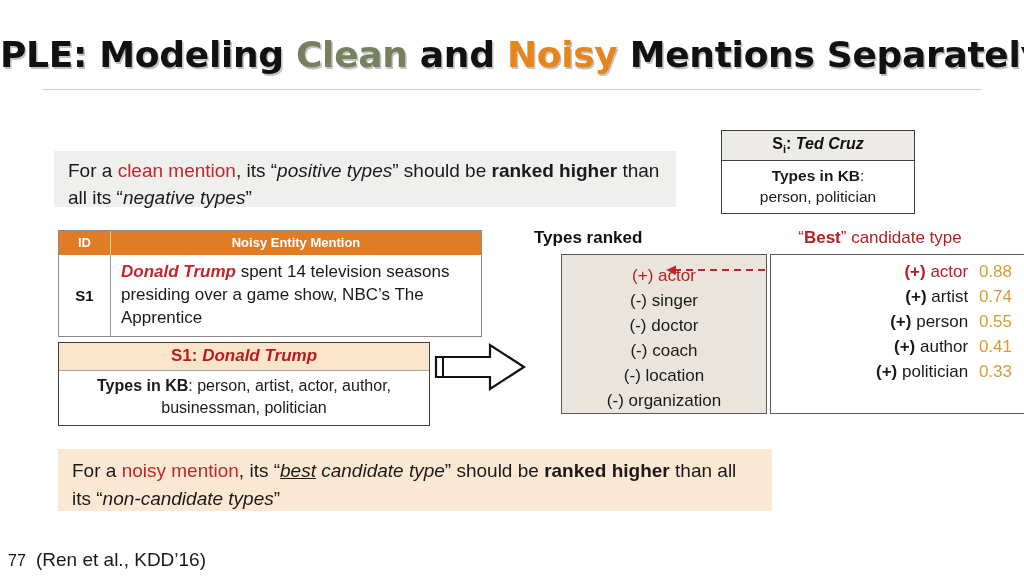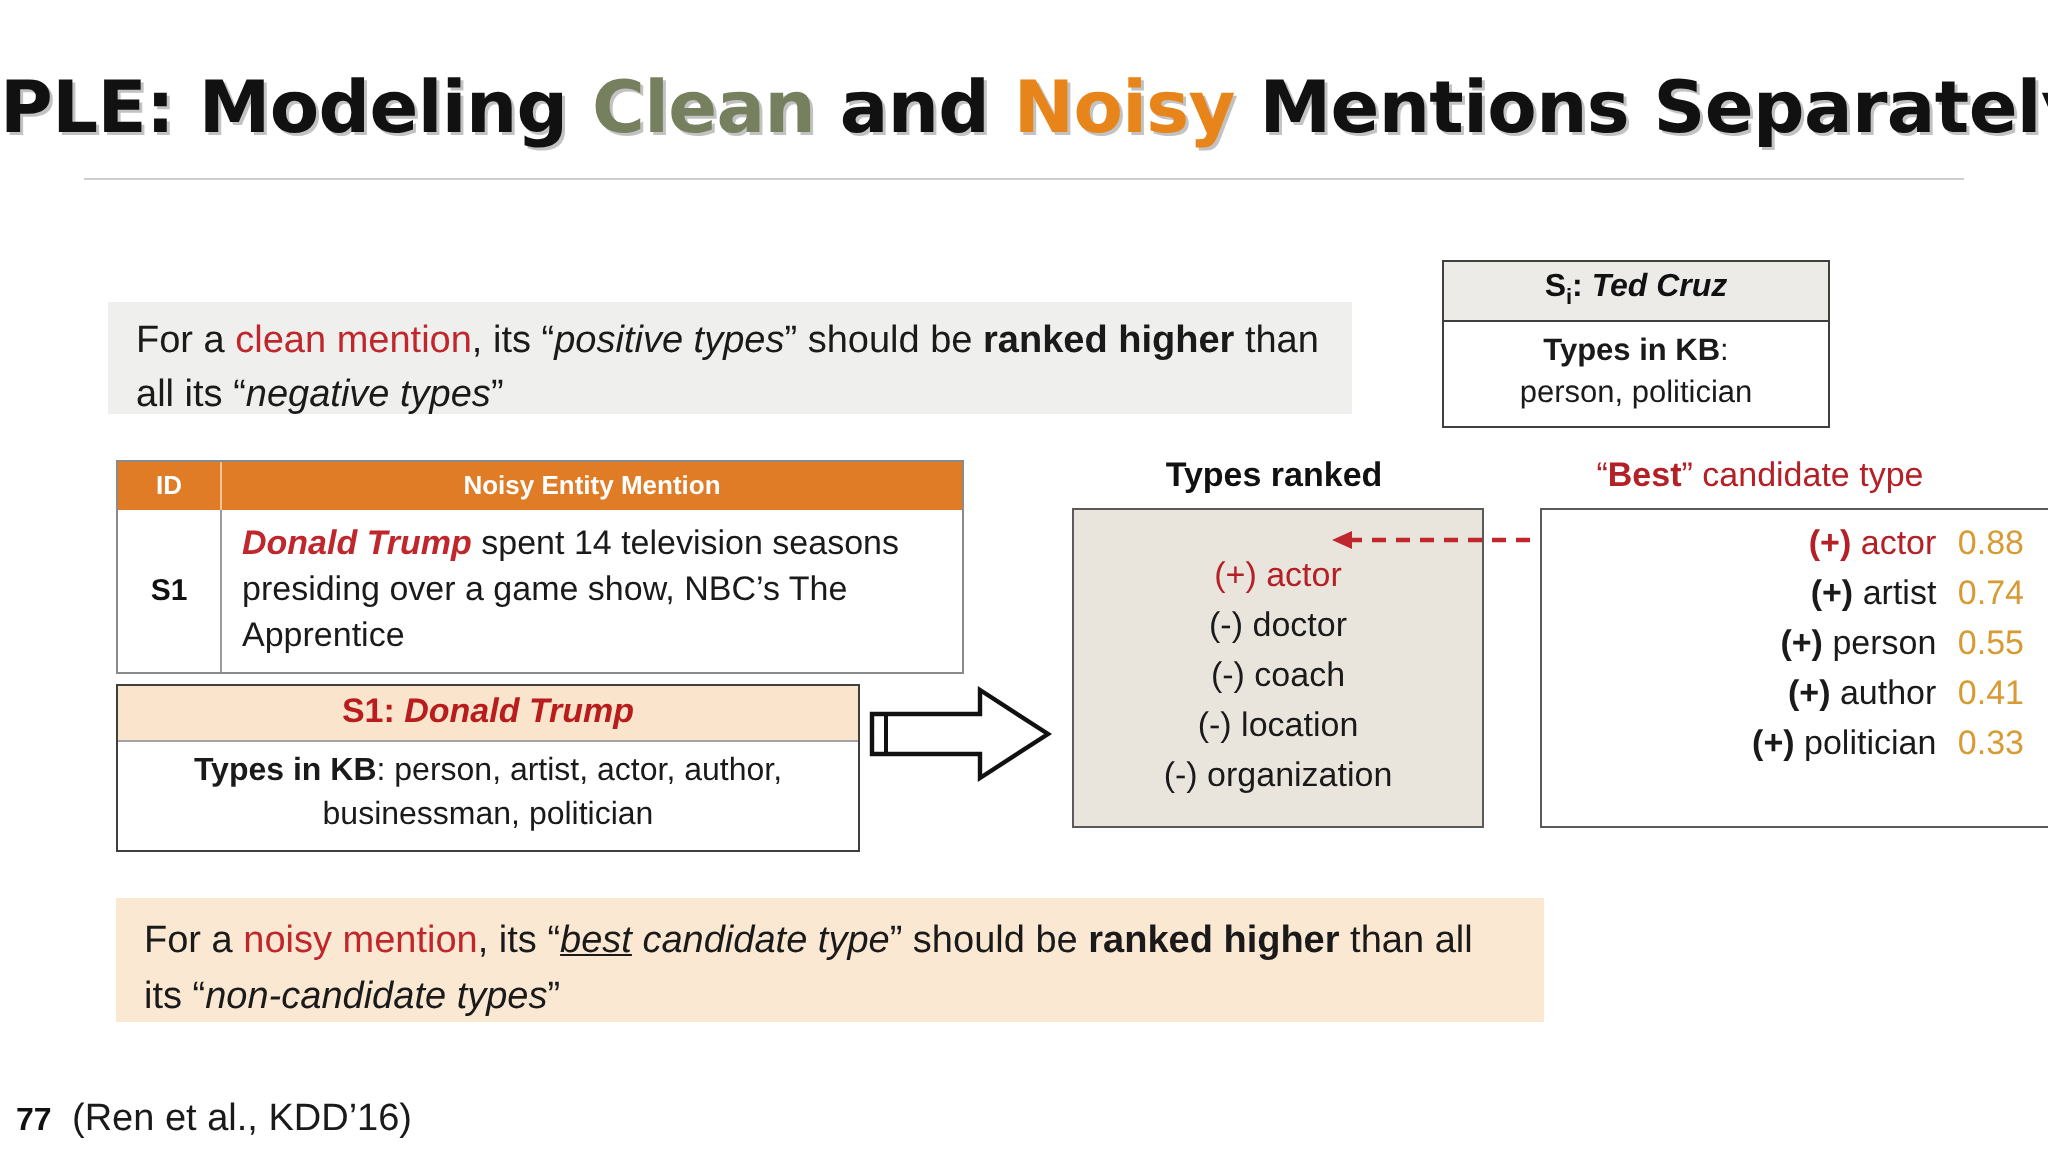--- a/index.html
+++ b/index.html
@@ -181,35 +181,34 @@
     width: 96px;
     height: 54px;
   }
 
   
   .ranked-label {
     position: absolute;
     left: 534px;
     top: 228px;
     width: 206px;
-    text-align: center;
     font-size: 17px;
     font-weight: bold;
     color: #111;
   }
   .ranked-box {
     position: absolute;
-    left: 536px;
+    left: 561px;
     top: 254px;
     width: 206px;
     height: 160px;
     background: #e9e5dd;
     border: 1.5px solid #5a5a5a;
     box-sizing: border-box;
-    padding-top: 20px;
+    padding-top: 8px;
     text-align: center;
   }
   .ranked-box .row {
     font-size: 17px;
     line-height: 25px;
     color: #1a1a1a;
   }
   .ranked-box .row.pos { color: #b42025; }
 
   
@@ -267,21 +266,21 @@
     line-height: 28px;
     color: #1a1a1a;
   }
 
   
   .page-num {
     position: absolute;
     left: 8px;
     top: 552px;
     font-size: 16px;
-    font-weight: bold;
+    font-weight: normal;
     color: #111;
   }
   .citation {
     position: absolute;
     left: 36px;
     top: 549px;
     font-size: 19px;
     color: #1a1a1a;
   }
 </style>
@@ -335,20 +334,24 @@
 </div>
 
 <div class="ranked-label">Types ranked</div>
 <div class="ranked-box">
   <div class="row pos">
     <span>(+)</span>
     <span>actor</span>
   </div>
   <div class="row">
     <span>(-)</span>
+    <span>singer</span>
+  </div>
+  <div class="row">
+    <span>(-)</span>
     <span>doctor</span>
   </div>
   <div class="row">
     <span>(-)</span>
     <span>coach</span>
   </div>
   <div class="row">
     <span>(-)</span>
     <span>location</span>
   </div>

